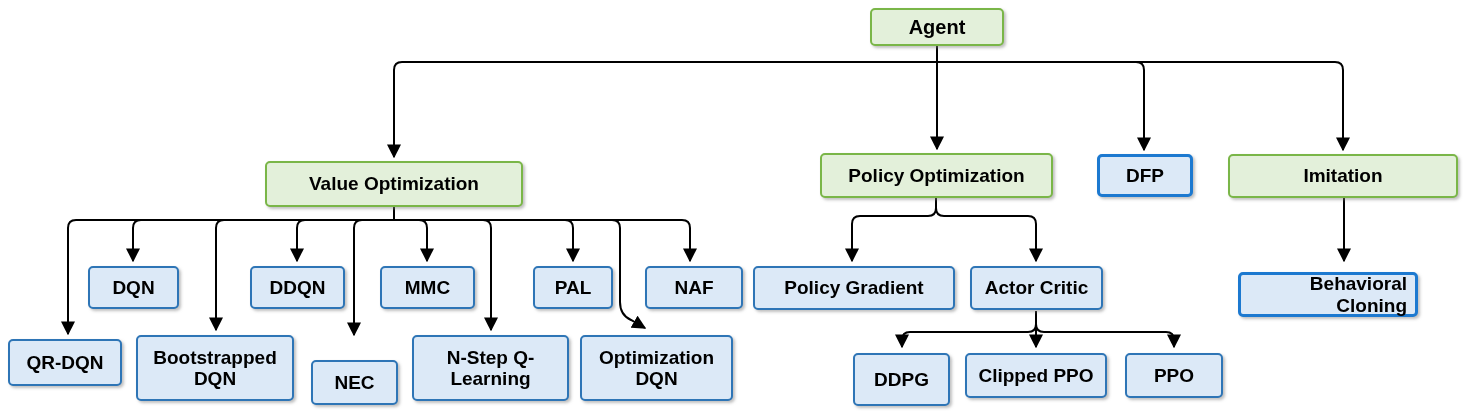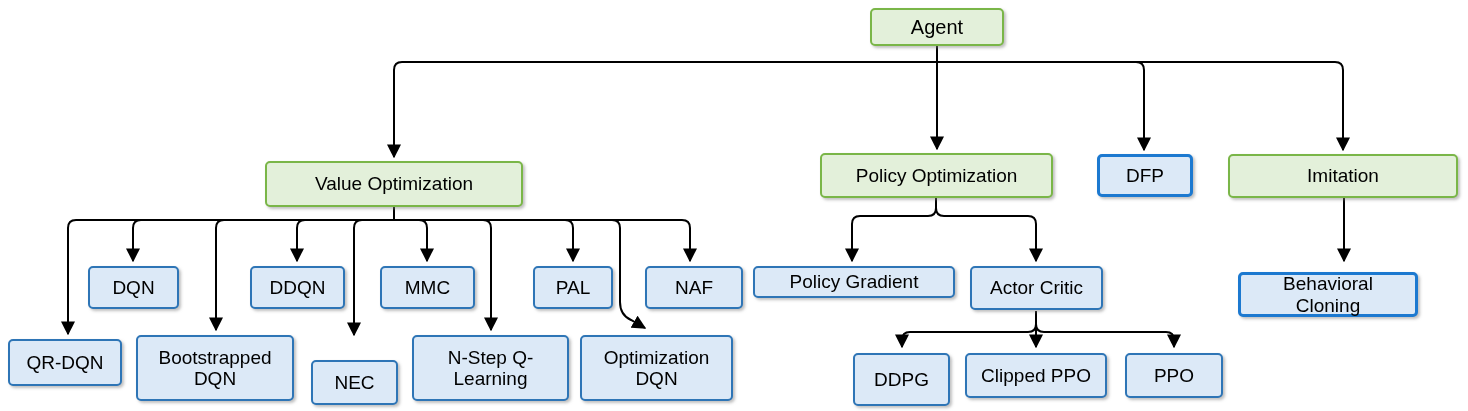--- a/index.html
+++ b/index.html
@@ -10,27 +10,27 @@
   html,body{margin:0;padding:0;background:#ffffff;}
   #canvas{
     position:relative;width:1468px;height:411px;overflow:hidden;
     font-family:"Liberation Sans","DejaVu Sans",sans-serif;background:#ffffff;
   }
   #connectors{position:absolute;left:0;top:0;width:1468px;height:411px;}
   #connectors path{stroke:var(--line);stroke-width:2;fill:none;}
   #connectors .arrowhead{fill:var(--line);stroke:none;}
   .node{
     position:absolute;display:flex;align-items:center;justify-content:center;
-    text-align:center;font-weight:normal;color:#000;font-size:19px;line-height:1.12;
+    text-align:center;font-weight:bold;color:#000;font-size:19px;line-height:1.12;
     border-radius:5px;border:2.5px solid;box-sizing:border-box;
     box-shadow:2px 2px 3px rgba(130,130,130,0.5);padding:0 8px;
   }
   .green{background:var(--green-fill);border-color:var(--green-border);}
   .blue{background:var(--blue-fill);border-color:var(--blue-border);}
-  .blue-bright{background:var(--blue-fill);border-color:var(--bright-blue-border);border-width:3px;}
+  .blue-bright{background:var(--blue-fill);border-color:var(--bright-blue-border);border-width:3px;text-align:right;}
   .root{font-size:20px;}
 </style>
 </head>
 <body>
 
 <div id="canvas">
 
   <svg id="connectors" viewBox="0 0 1468 411" xmlns="http://www.w3.org/2000/svg">
     <defs>
       <marker id="arrow" viewBox="0 0 10 10" refX="9" refY="5" markerWidth="7" markerHeight="7" orient="auto" markerUnits="strokeWidth">
@@ -77,21 +77,21 @@
   <div class="node blue" style="left:380px;top:266px;width:95px;height:43px">MMC</div>
   <div class="node blue" style="left:533px;top:266px;width:80px;height:43px">PAL</div>
   <div class="node blue" style="left:645px;top:266px;width:98px;height:43px">NAF</div>
 
   <div class="node blue" style="left:8px;top:339px;width:114px;height:47px">QR-DQN</div>
   <div class="node blue" style="left:136px;top:335px;width:158px;height:66px">Bootstrapped DQN</div>
   <div class="node blue" style="left:311px;top:360px;width:87px;height:45px">NEC</div>
   <div class="node blue" style="left:412px;top:335px;width:157px;height:66px">N-Step Q-Learning</div>
   <div class="node blue" style="left:580px;top:335px;width:153px;height:66px">Optimization DQN</div>
 
-  <div class="node blue" style="left:753px;top:266px;width:202px;height:32px">Policy Gradient</div>
+  <div class="node blue" style="left:753px;top:266px;width:202px;height:44px">Policy Gradient</div>
   <div class="node blue" style="left:970px;top:266px;width:133px;height:44px">Actor Critic</div>
 
   <div class="node blue" style="left:853px;top:353px;width:97px;height:53px">DDPG</div>
   <div class="node blue" style="left:965px;top:353px;width:142px;height:45px">Clipped PPO</div>
   <div class="node blue" style="left:1125px;top:353px;width:98px;height:45px">PPO</div>
 
   <div class="node blue-bright" style="left:1238px;top:272px;width:180px;height:45px">Behavioral Cloning</div>
 
 </div>
 

